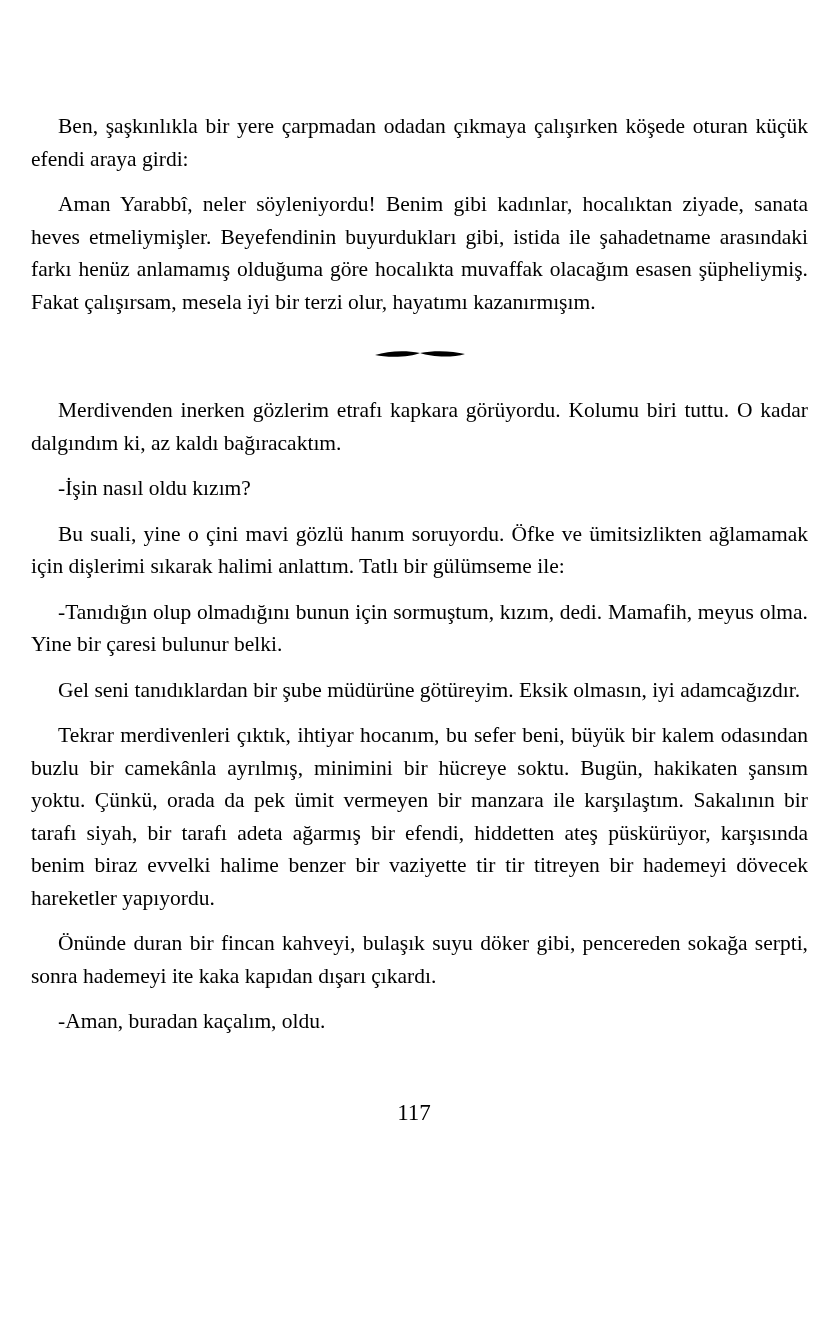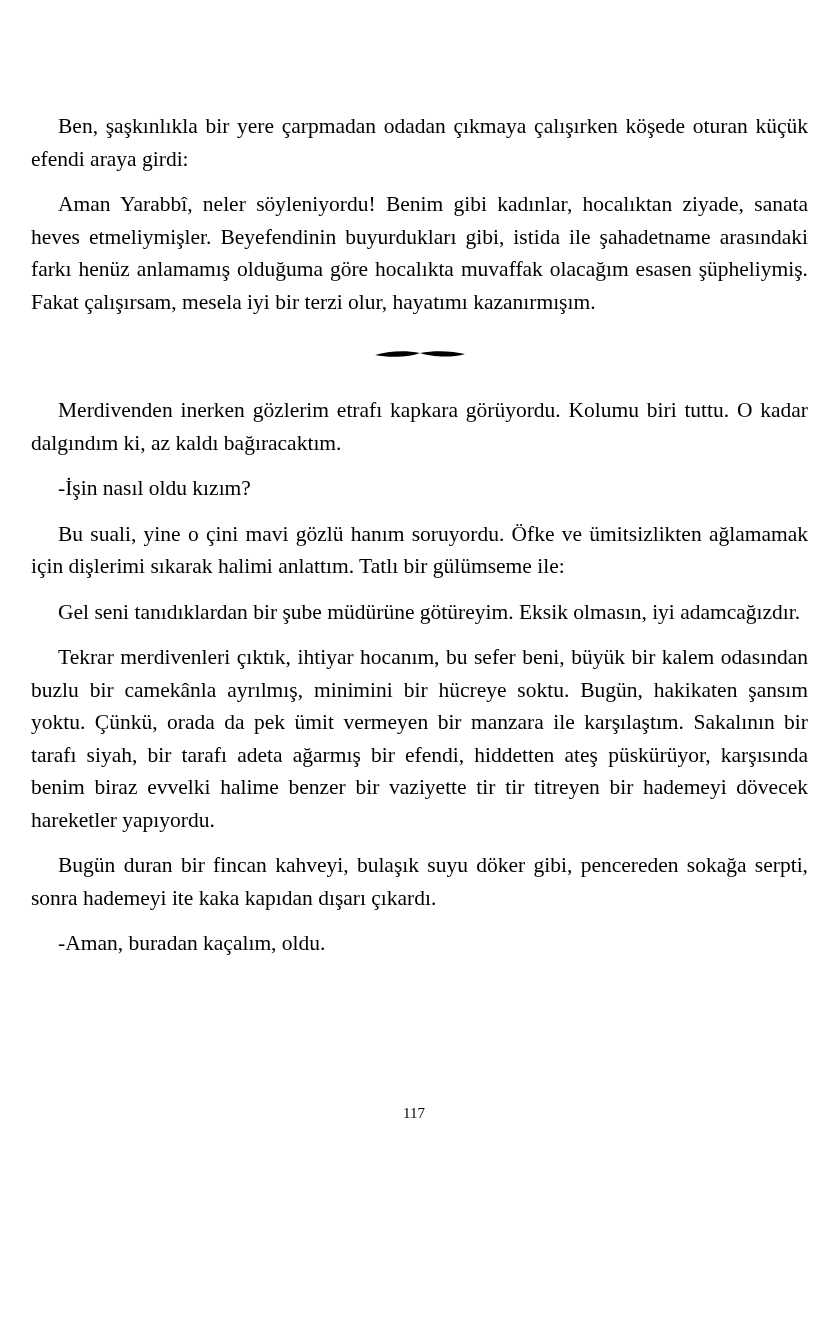--- a/index.html
+++ b/index.html
@@ -33,21 +33,21 @@
   }
   .divider-wrap svg {
     display: block;
   }
   .page-number {
     position: absolute;
     left: 0;
     right: 0;
     bottom: 46px;
     text-align: center;
-    font-size: 15px;
+    font-size: 23px;
     text-indent: 0;
   }
 </style>
 </head>
 <body>
 
 <div class="page">
 
   <p>Ben, şaşkınlıkla bir yere çarpmadan odadan çıkmaya çalışırken köşede oturan küçük efendi araya girdi:</p>
   <p>Aman Yarabbî, neler söyleniyordu! Benim gibi kadınlar, hocalıktan ziyade, sanata heves etmeliymişler. Beyefendinin buyurdukları gibi, istida ile şahadetname arasındaki farkı henüz anlamamış olduğuma göre hocalıkta muvaffak olacağım esasen şüpheliymiş. Fakat çalışırsam, mesela iyi bir terzi olur, hayatımı kazanırmışım.</p>
@@ -55,20 +55,21 @@
   <div class="divider-wrap">
     <svg width="92" height="12" viewBox="0 0 92 12">
       <path d="M1,7 C14,3 31,2 46,5 C38,9 14,10 1,7 Z" fill="#000000"></path>
       <path d="M46,5 C61,2 79,3 91,6 C78,10 57,9 46,5 Z" fill="#000000"></path>
     </svg>
   </div>
 
   <p>Merdivenden inerken gözlerim etrafı kapkara görüyordu. Kolumu biri tuttu. O kadar dalgındım ki, az kaldı bağıracaktım.</p>
   <p>-İşin nasıl oldu kızım?</p>
   <p>Bu suali, yine o çini mavi gözlü hanım soruyordu. Öfke ve ümitsizlikten ağlamamak için dişlerimi sıkarak halimi anlattım. Tatlı bir gülümseme ile:</p>
+  <p>-Tanıdığın olup olmadığını bunun için sormuştum, kızım, dedi. Mamafih, meyus olma. Yine bir çaresi bulunur belki.</p>
   <p>Gel seni tanıdıklardan bir şube müdürüne götüreyim. Eksik olmasın, iyi adamcağızdır.</p>
   <p>Tekrar merdivenleri çıktık, ihtiyar hocanım, bu sefer beni, büyük bir kalem odasından buzlu bir camekânla ayrılmış, minimini bir hücreye soktu. Bugün, hakikaten şansım yoktu. Çünkü, orada da pek ümit vermeyen bir manzara ile karşılaştım. Sakalının bir tarafı siyah, bir tarafı adeta ağarmış bir efendi, hiddetten ateş püskürüyor, karşısında benim biraz evvelki halime benzer bir vaziyette tir tir titreyen bir hademeyi dövecek hareketler yapıyordu.</p>
-  <p>Bugün duran bir fincan kahveyi, bulaşık suyu döker gibi, pencereden sokağa serpti, sonra hademeyi ite kaka kapıdan dışarı çıkardı.</p>
+  <p>Önünde duran bir fincan kahveyi, bulaşık suyu döker gibi, pencereden sokağa serpti, sonra hademeyi ite kaka kapıdan dışarı çıkardı.</p>
   <p>-Aman, buradan kaçalım, oldu.</p>
 
   <div class="page-number">117</div>
 
 </div>
 
 </body></html>

